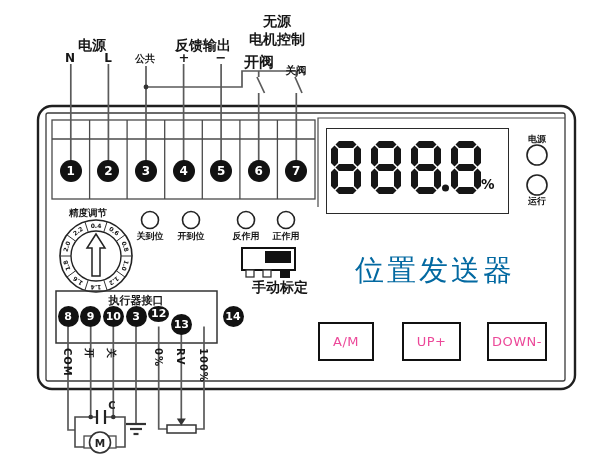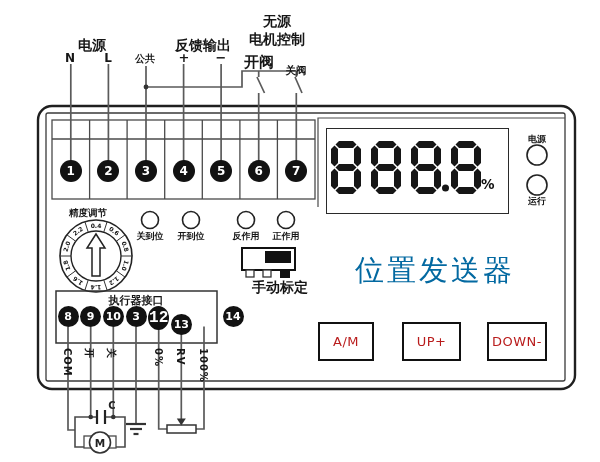--- a/index.html
+++ b/index.html
@@ -3,21 +3,21 @@
 <meta charset="utf-8">
 <style>
   html,body{margin:0;padding:0;background:#fff;}
   body{width:600px;height:462px;position:relative;font-family:"DejaVu Sans","Liberation Sans",sans-serif;color:#111;}
   .lbl{position:absolute;font-weight:700;white-space:nowrap;transform:translateX(-50%);color:#161616;}
   .vlabel{position:absolute;font-weight:700;font-size:10px;letter-spacing:1px;white-space:nowrap;
           transform:rotate(90deg);transform-origin:0 0;color:#161616;}
   .tcircle{position:absolute;background:#121212;color:#fff;border-radius:50%;
            display:flex;align-items:center;justify-content:center;font-weight:700;}
   .btn{position:absolute;border:2px solid #111;background:#fff;display:flex;align-items:center;
-       justify-content:center;font-size:13px;color:#b91c1c;letter-spacing:0.5px;}
+       justify-content:center;font-size:13px;color:#ec4899;letter-spacing:0.5px;}
   #display-box{position:absolute;left:326px;top:128px;width:181px;height:84px;border:1.5px solid #2a2a2a;background:#fff;}
   #display-unit{position:absolute;left:154px;top:47px;font-size:13.5px;font-weight:700;color:#111;}
   #device-name{position:absolute;left:435px;top:271px;transform:translate(-50%,-50%);
                font-family:"DejaVu Serif","Liberation Serif",serif;font-size:29px;letter-spacing:3px;color:#0369a1;white-space:nowrap;}
   svg{position:absolute;left:0;top:0;}
 </style>
 </head>
 <body>
 
 <svg width="600" height="462" viewBox="0 0 600 462">
@@ -210,21 +210,21 @@
 <div class="tcircle" style="left: 97.4px; top: 160px; width: 22px; height: 22px; font-size: 12px;">2</div>
 <div class="tcircle" style="left: 135px; top: 160px; width: 22px; height: 22px; font-size: 12px;">3</div>
 <div class="tcircle" style="left: 172.6px; top: 160px; width: 22px; height: 22px; font-size: 12px;">4</div>
 <div class="tcircle" style="left: 210.1px; top: 160px; width: 22px; height: 22px; font-size: 12px;">5</div>
 <div class="tcircle" style="left: 247.7px; top: 160px; width: 22px; height: 22px; font-size: 12px;">6</div>
 <div class="tcircle" style="left: 285.3px; top: 160px; width: 22px; height: 22px; font-size: 12px;">7</div>
 <div class="tcircle" style="left: 57.5px; top: 305.5px; width: 21px; height: 21px; font-size: 11px;">8</div>
 <div class="tcircle" style="left: 80.2px; top: 305.5px; width: 21px; height: 21px; font-size: 11px;">9</div>
 <div class="tcircle" style="left: 102.8px; top: 305.5px; width: 21px; height: 21px; font-size: 11px;">10</div>
 <div class="tcircle" style="left: 125.5px; top: 305.5px; width: 21px; height: 21px; font-size: 11px;">3</div>
-<div class="tcircle" style="left: 148.2px; top: 305.5px; width: 21px; height: 24px; font-size: 16px; font-family: Liberation Mono, monospace;">12</div>
+<div class="tcircle" style="left: 148.2px; top: 305.5px; width: 21px; height: 16px; font-size: 11px;">12</div>
 <div class="tcircle" style="left: 170.8px; top: 305.5px; width: 21px; height: 21px; font-size: 11px; margin-top: 8px;">13</div>
 <div class="tcircle" style="left: 193.5px; top: 305.5px; width: 21px; height: 21px; font-size: 11px; margin-left: 29px;">14</div>
 <div class="vlabel" style="left: 73px; top: 348px;">COM</div>
 <div class="vlabel" style="left: 95.7px; top: 348px;">开</div>
 <div class="vlabel" style="left: 118.3px; top: 348px;">关</div>
 <div class="vlabel" style="left: 163.7px; top: 348px;">0%</div>
 <div class="vlabel" style="left: 186.3px; top: 348px;">RV</div>
 <div class="vlabel" style="left: 209px; top: 348px;">100%</div>
 
 </body></html>

